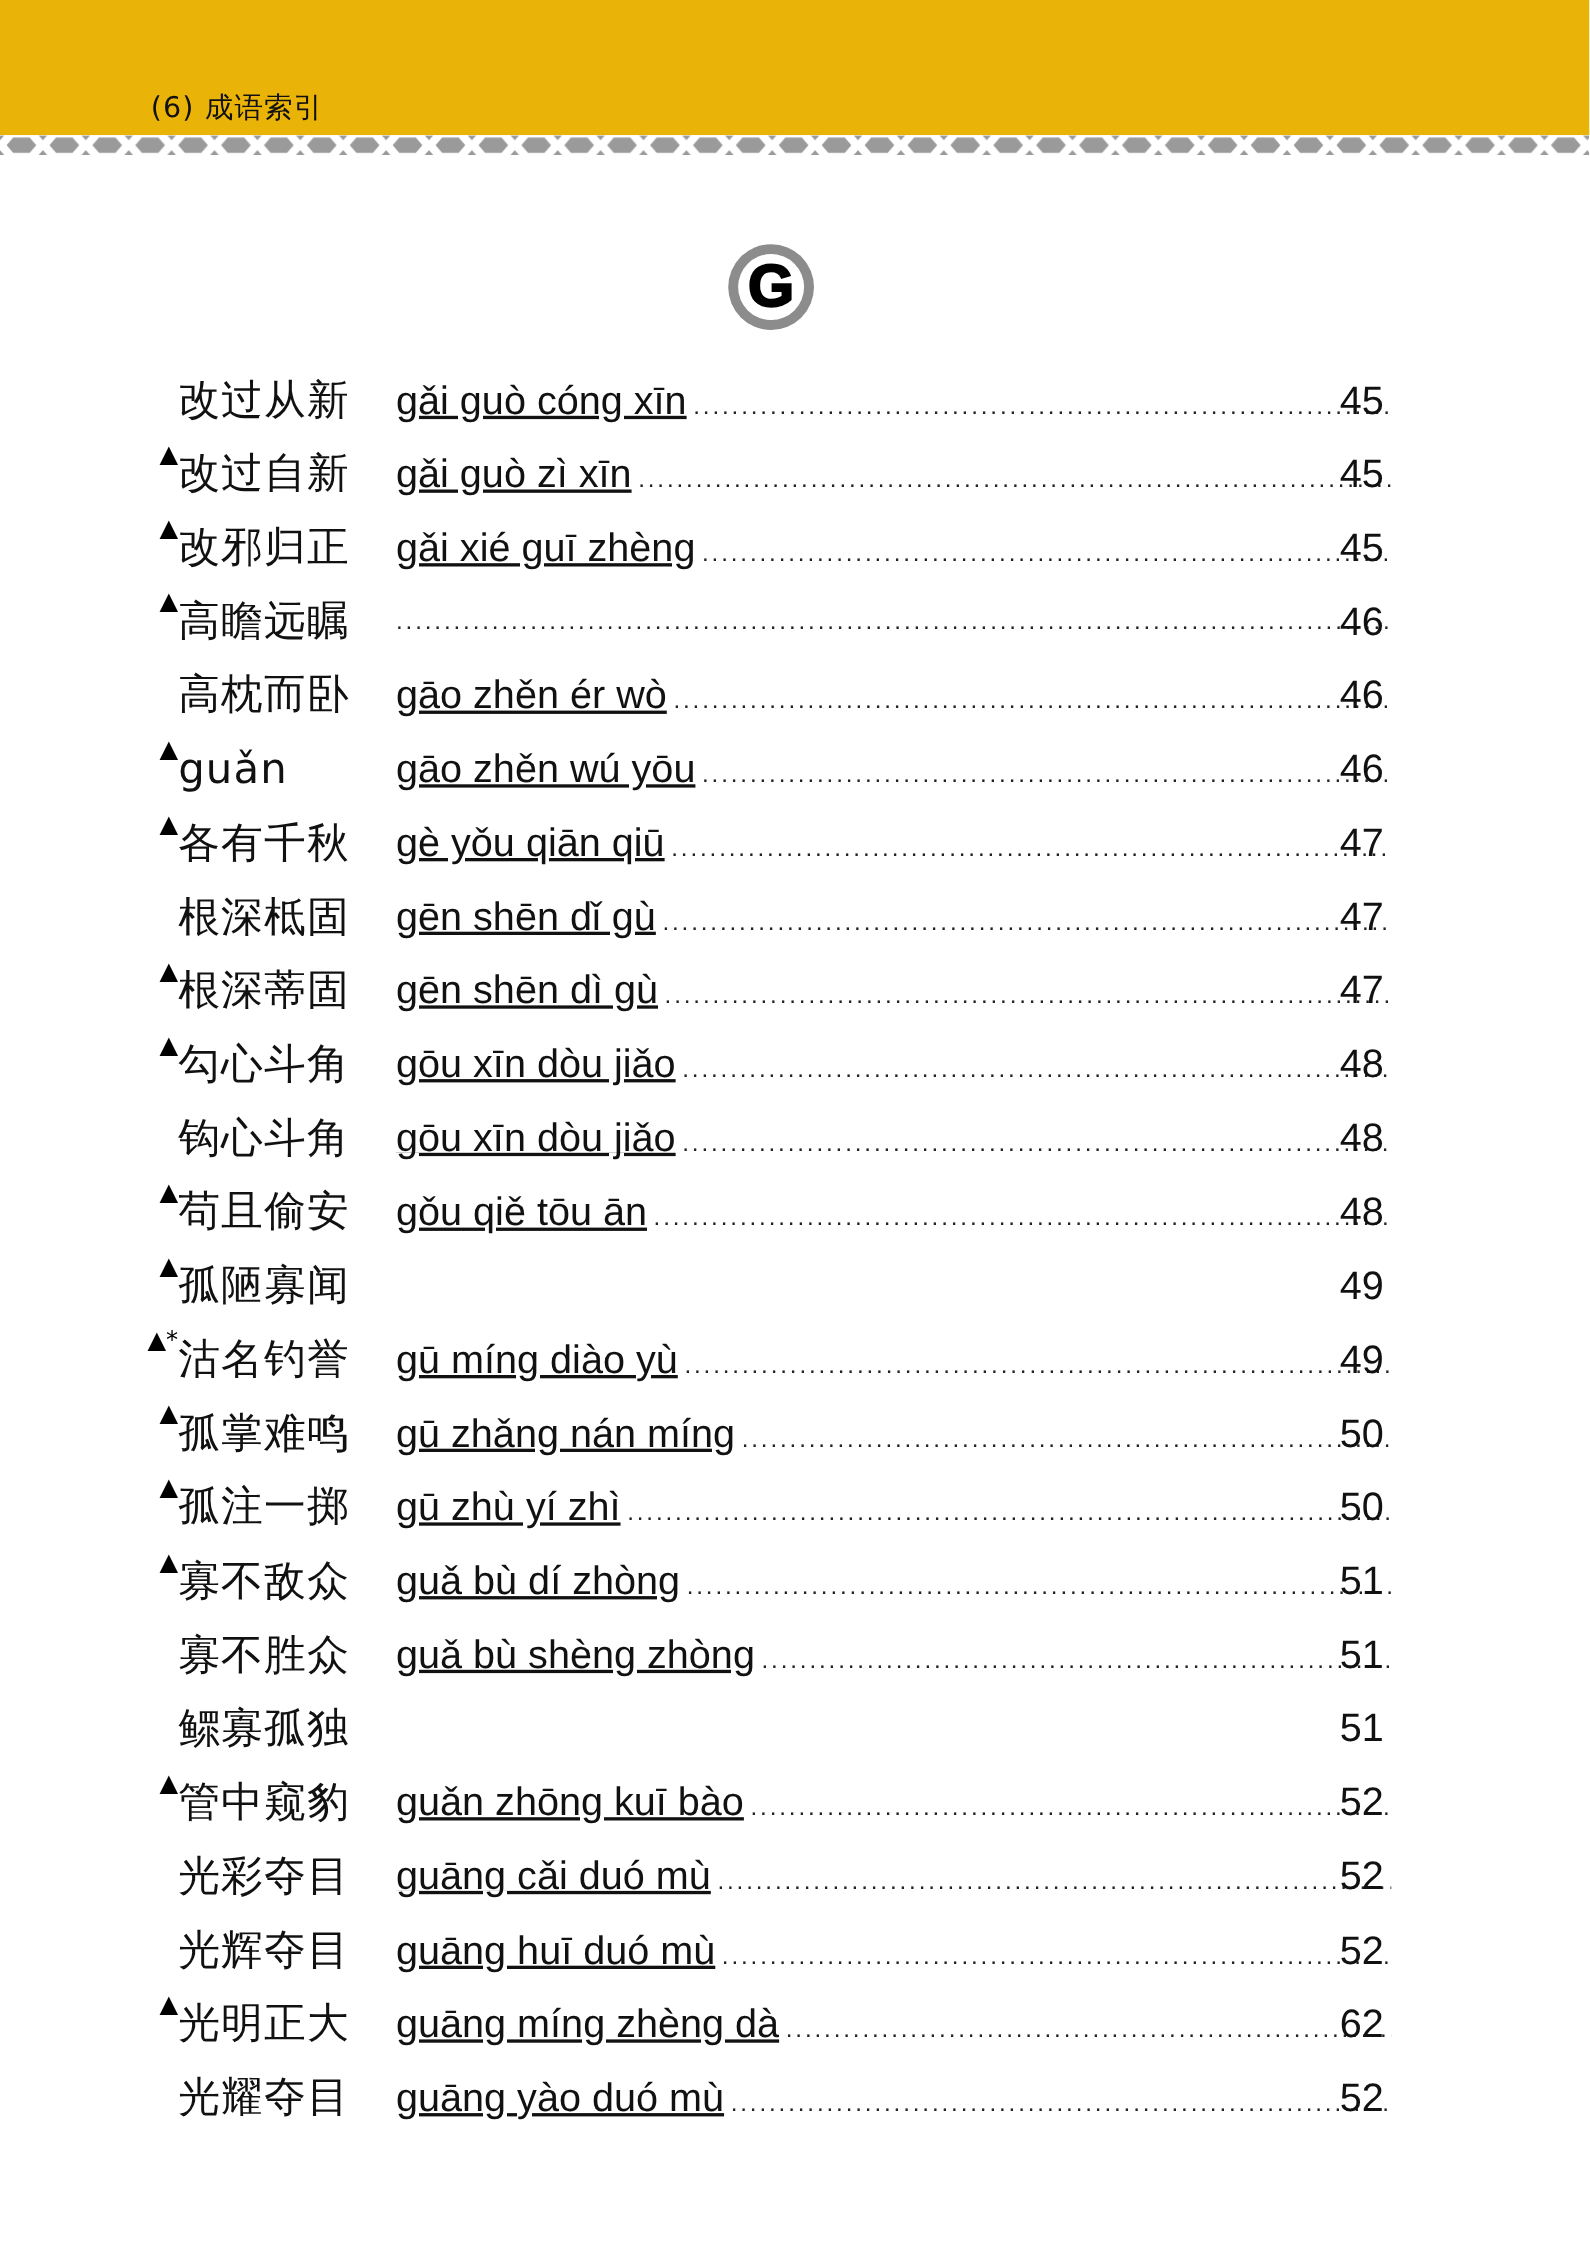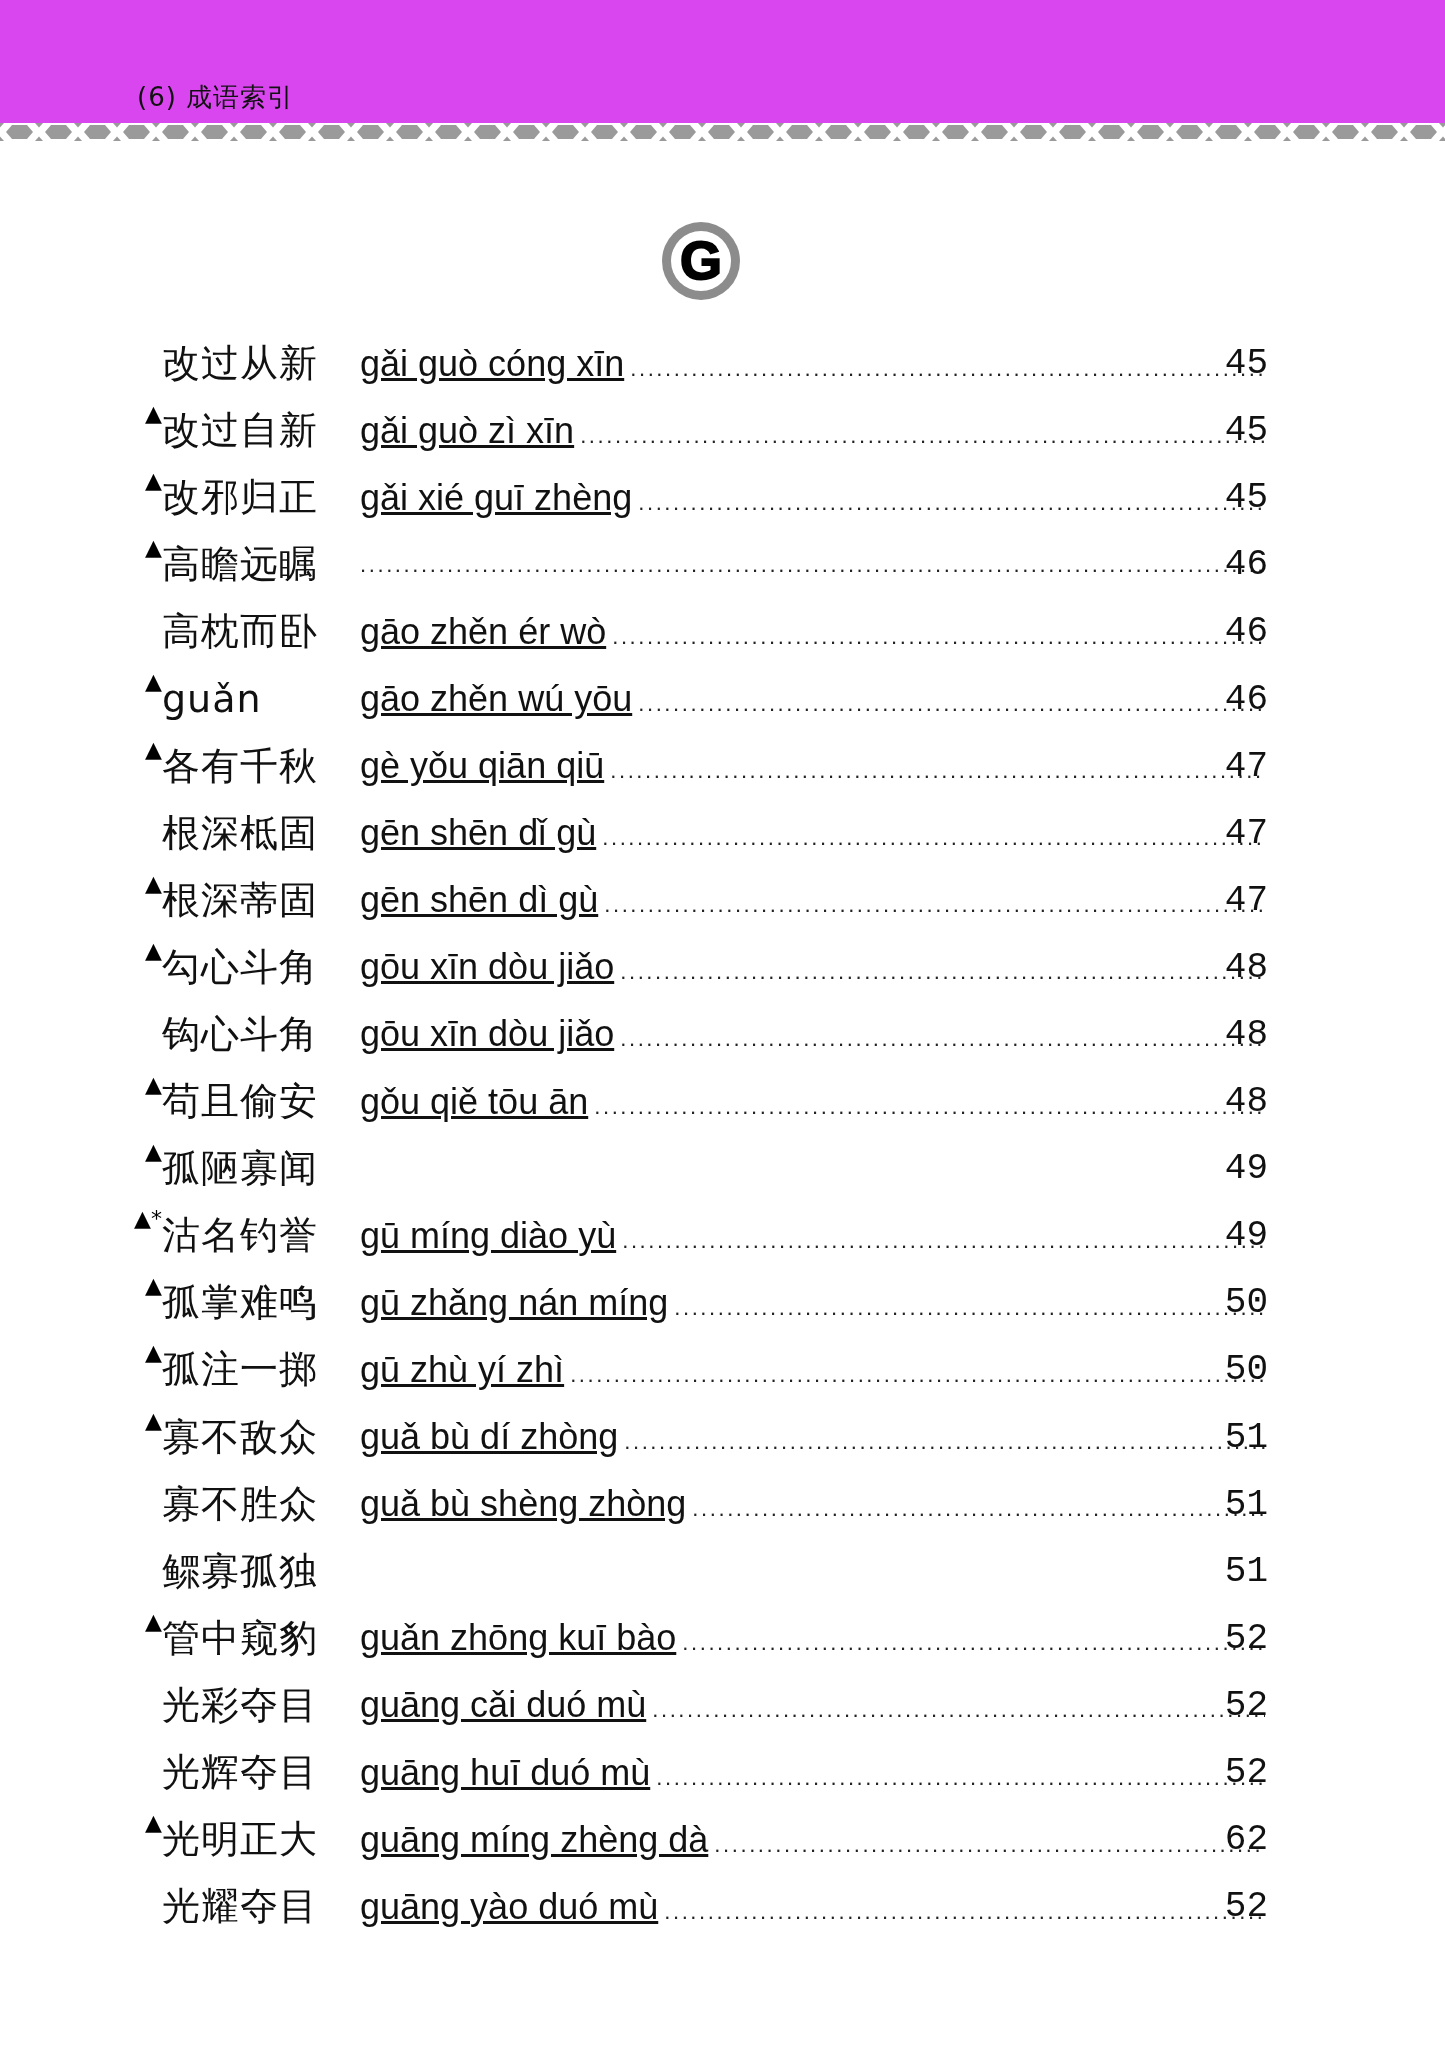--- a/index.html
+++ b/index.html
@@ -3,21 +3,21 @@
   <meta charset="utf-8">
   <style>
     html, body { margin: 0; padding: 0; }
     body {
       width: 1445px; height: 2050px; background: #ffffff;
       font-family: "DejaVu Sans", "Liberation Sans", sans-serif;
       color: #111; position: relative; overflow: hidden;
     }
     .header {
       position: absolute; left: 0; top: 0; width: 1445px; height: 123px;
-      background: #d946ef;
+      background: #eab308;
     }
     .header-title {
       position: absolute; left: 137px; top: 80px;
       font-size: 26px; color: #111; letter-spacing: 1px;
       font-family: "DejaVu Sans", "Liberation Sans", sans-serif;
     }
     .border-strip {
       position: absolute; left: 0; top: 123px; width: 1445px; height: 18px;
       background: #ffffff;
       overflow: hidden;
@@ -61,22 +61,22 @@
       flex: 0 0 auto; padding-right: 6px; text-decoration: underline;
     }
     .leader {
       flex: 1 1 auto; overflow: hidden; font-family: "Liberation Sans", sans-serif;
       font-size: 22px; color: #222; letter-spacing: 2.6px;
     }
     .leader::after {
       content: "...............................................................................................................................................................";
     }
     .page {
-      position: absolute; left: 1218px; width: 50px; text-align: right;
-      font-family: Liberation Mono, monospace; font-size: 36px; color: #111;
+      position: absolute; left: 1218px; width: 50px; text-align: left;
+      font-family: Liberation Sans, sans-serif; font-size: 36px; color: #111;
     }
   </style>
 </head>
 <body>
 
 <div class="header">
   <div class="header-title">(6) 成语索引</div>
 </div>
 
 <div class="border-strip">

